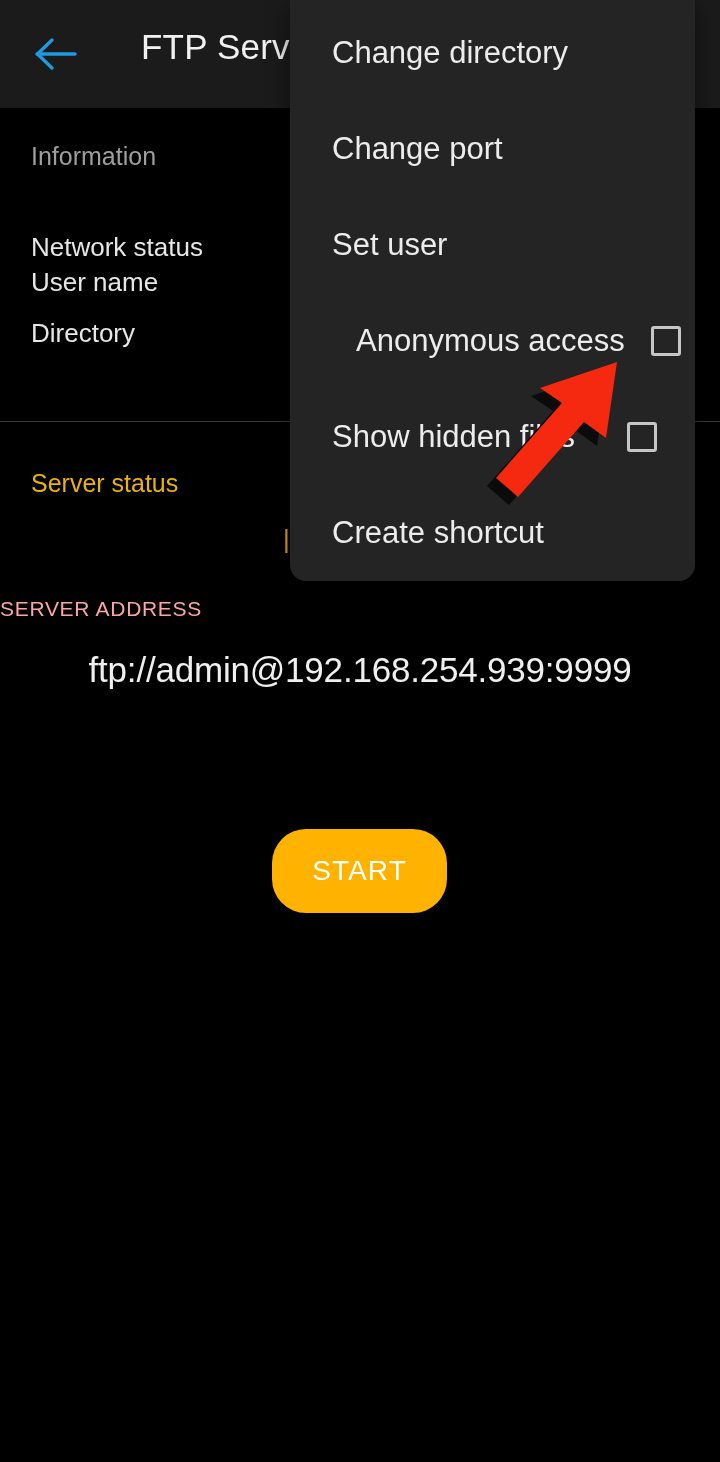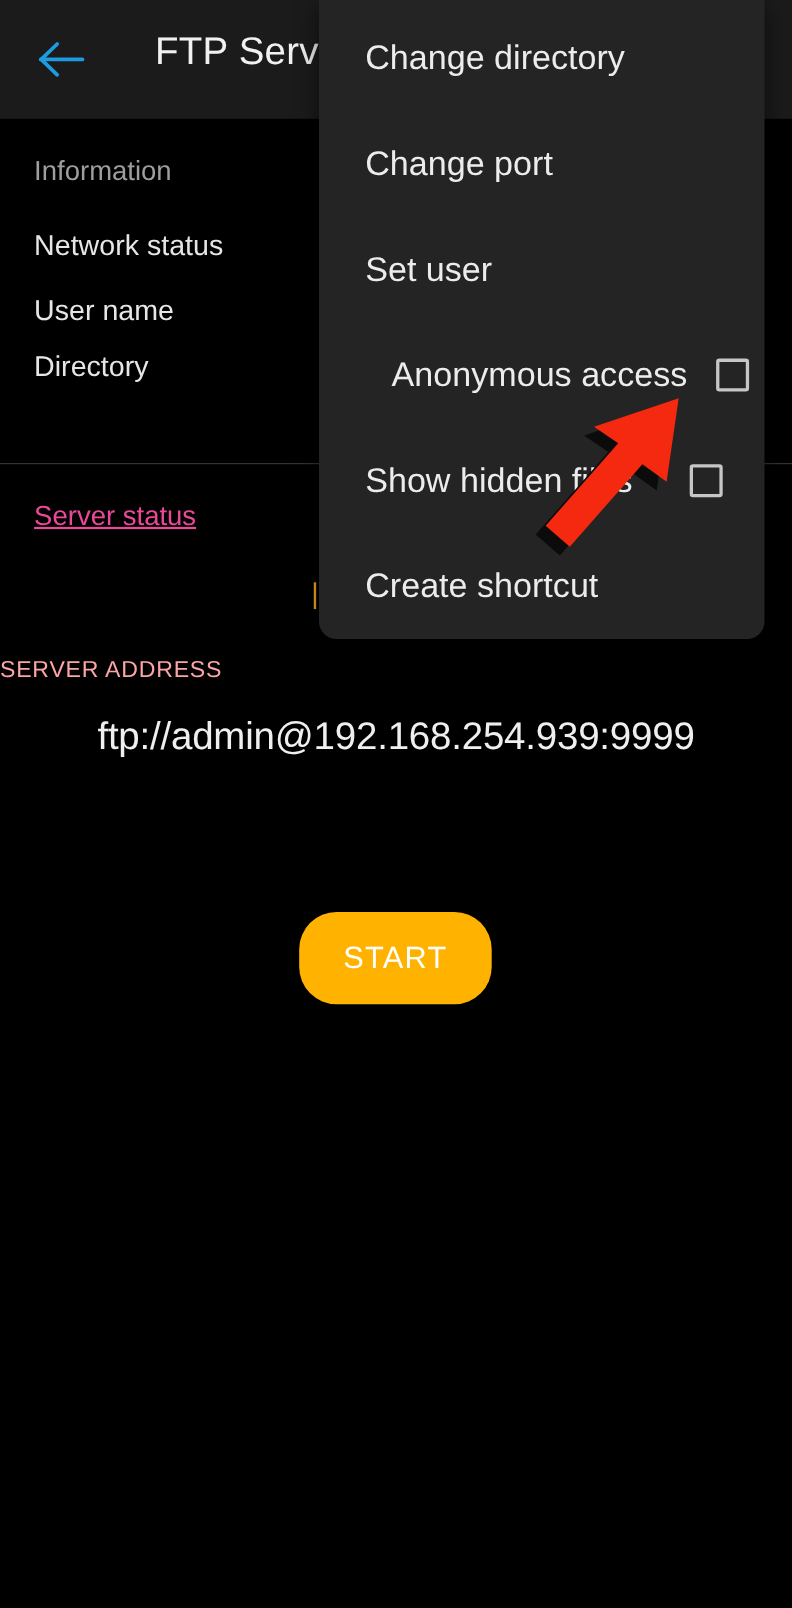--- a/index.html
+++ b/index.html
@@ -52,33 +52,32 @@
   
   .section-label {
     position: absolute;
     left: 31px;
     font-size: 25px;
     color: #9e9e9e;
     white-space: nowrap;
   }
   #info-label { top: 142px; }
   #server-status-label {
-    top: 455px;
-    color: #ec4899;
-    text-decoration: underline;
+    top: 469px;
+    color: #eab308;
   }
 
   .info-row {
     position: absolute;
     left: 31px;
     font-size: 26px;
     color: #e6e6e6;
     white-space: nowrap;
   }
-  #info-row-0 { top: 208px; }
+  #info-row-0 { top: 232px; }
   #info-row-1 { top: 267px; }
   #info-row-2 { top: 318px; }
 
   .divider {
     position: absolute;
     left: 0;
     width: 720px;
     height: 1px;
     background: #3a3a3a;
   }

